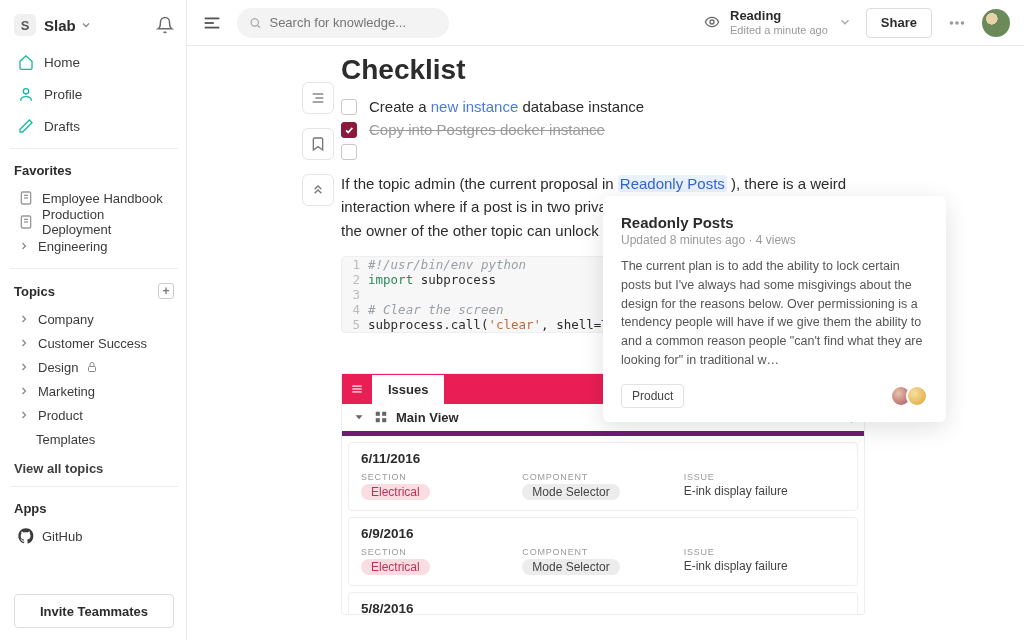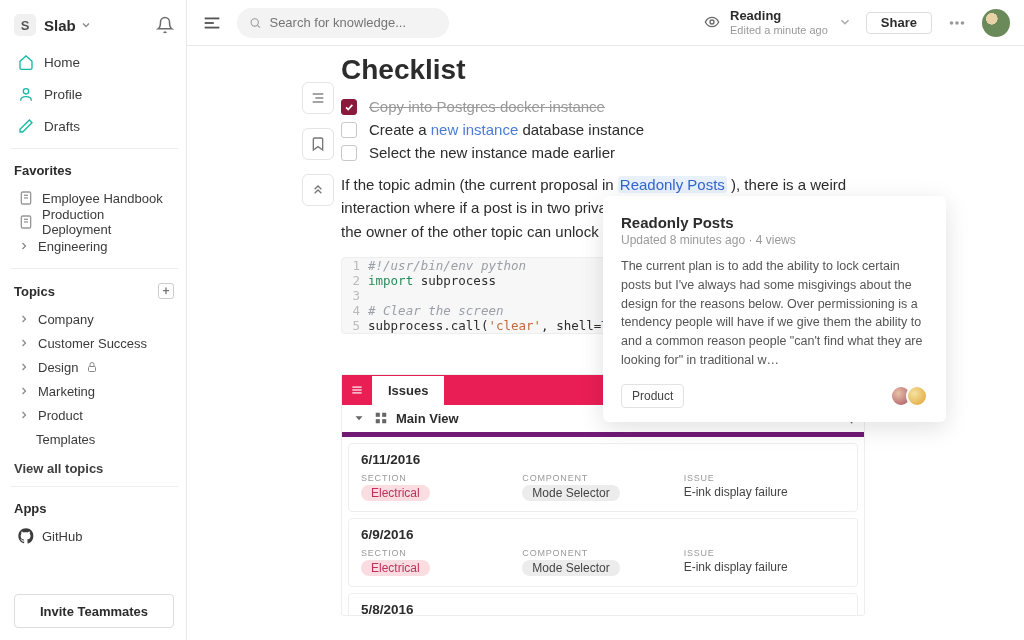--- a/index.html
+++ b/index.html
@@ -33,21 +33,21 @@
   .search { flex: 0 0 212px; height: 30px; background: #f3f3f3; border-radius: 16px; display: flex; align-items: center; gap: 8px; padding: 0 12px; color: #999; }
   .search svg { width: 14px; height: 14px; }
   .search input { border: none; background: transparent; outline: none; font-size: 13px; color: #555; width: 100%; }
   .topbar .spacer { flex: 1; }
   .status-block { display: flex; align-items: center; gap: 10px; cursor: pointer; }
   .status-text { display: flex; flex-direction: column; line-height: 1.1; }
   .status-label { display: flex; align-items: center; gap: 6px; font-size: 13px; font-weight: 700; color: #2c2c2c; }
   .status-sub { font-size: 11px; color: #9a9a9a; }
   .eye-ico { width: 16px; height: 16px; color: #6b6b6b; }
   .chev-s { width: 14px; height: 14px; color: #aaa; }
-  .share-btn { height: 22px; border: 1px solid #ddd; border-radius: 4px; padding: 0 14px; font-size: 13px; font-weight: 600; display: flex; align-items: center; cursor: pointer; }
+  .share-btn { height: 30px; border: 1px solid #ddd; border-radius: 4px; padding: 0 14px; font-size: 13px; font-weight: 600; display: flex; align-items: center; cursor: pointer; }
   .dots { width: 22px; height: 22px; color: #999; cursor: pointer; }
   .avatar { width: 28px; height: 28px; border-radius: 50%; background: radial-gradient(circle at 35% 35%, #e8d2a8 0 22%, #6b8a5a 23% 100%); }
   
   .doc-wrap { flex: 1; display: flex; position: relative; overflow: hidden; }
   .rail { width: 48px; padding: 36px 0 0 8px; display: flex; flex-direction: column; gap: 14px; position: absolute; left: 107px; top: 0; }
   .rail-btn { width: 32px; height: 32px; border: 1px solid #e4e4e4; border-radius: 6px; display: flex; align-items: center; justify-content: center; color: #777; cursor: pointer; background: #fff; }
   .doc { padding: 8px 0 0 154px; max-width: 820px; position: relative; }
   h1.title { font-size: 28px; font-weight: 800; margin-bottom: 12px; }
   .check-row { display: flex; align-items: center; gap: 12px; margin-bottom: 6px; font-size: 15px; }
   .cb { width: 16px; height: 16px; border: 1.5px solid #c8c8c8; border-radius: 3px; flex-shrink: 0; cursor: pointer; }
@@ -285,34 +285,33 @@
           <svg width="16" height="16" viewBox="0 0 24 24" fill="none" stroke="currentColor" stroke-width="2">
             <path d="M7 11l5-5 5 5M7 17l5-5 5 5"></path>
           </svg>
         </div>
     </div>
 
     <div class="doc">
       <h1 class="title">Checklist</h1>
 
       <div class="check-row">
+        <div class="cb"></div>
+        <span><span>Create a </span><a class="link-a">new instance</a><span> database instance</span></span>
+      </div>
+      <div class="check-row">
         <div class="cb checked">
             <svg width="10" height="10" viewBox="0 0 24 24" fill="none" stroke="white" stroke-width="4">
               <polyline points="5 13 10 18 20 7"></polyline>
             </svg>
           </div>
         <span class="struck">Copy into Postgres docker instance</span>
       </div>
       <div class="check-row">
         <div class="cb"></div>
-        <span><span>Create a </span><a class="link-a">new instance</a><span> database instance</span></span>
-      </div>
-      <div class="check-row">
-        <div class="cb"></div>
-        <span>Select the new instance made earlier</span>
       </div>
 
       <p class="para">
         <span>If the topic admin (the current proposal in </span><span class="pill-link">Readonly Posts</span><span> ), there is a weird interaction where if a post is in two private </span><br><span> the owner of the other topic can unlock it.</span>
       </p>
 
       <div class="code-wrap">
         <div class="code-line">
             <span class="gut">1</span>
             <span class="cl cmnt">#!/usr/bin/env python</span>

